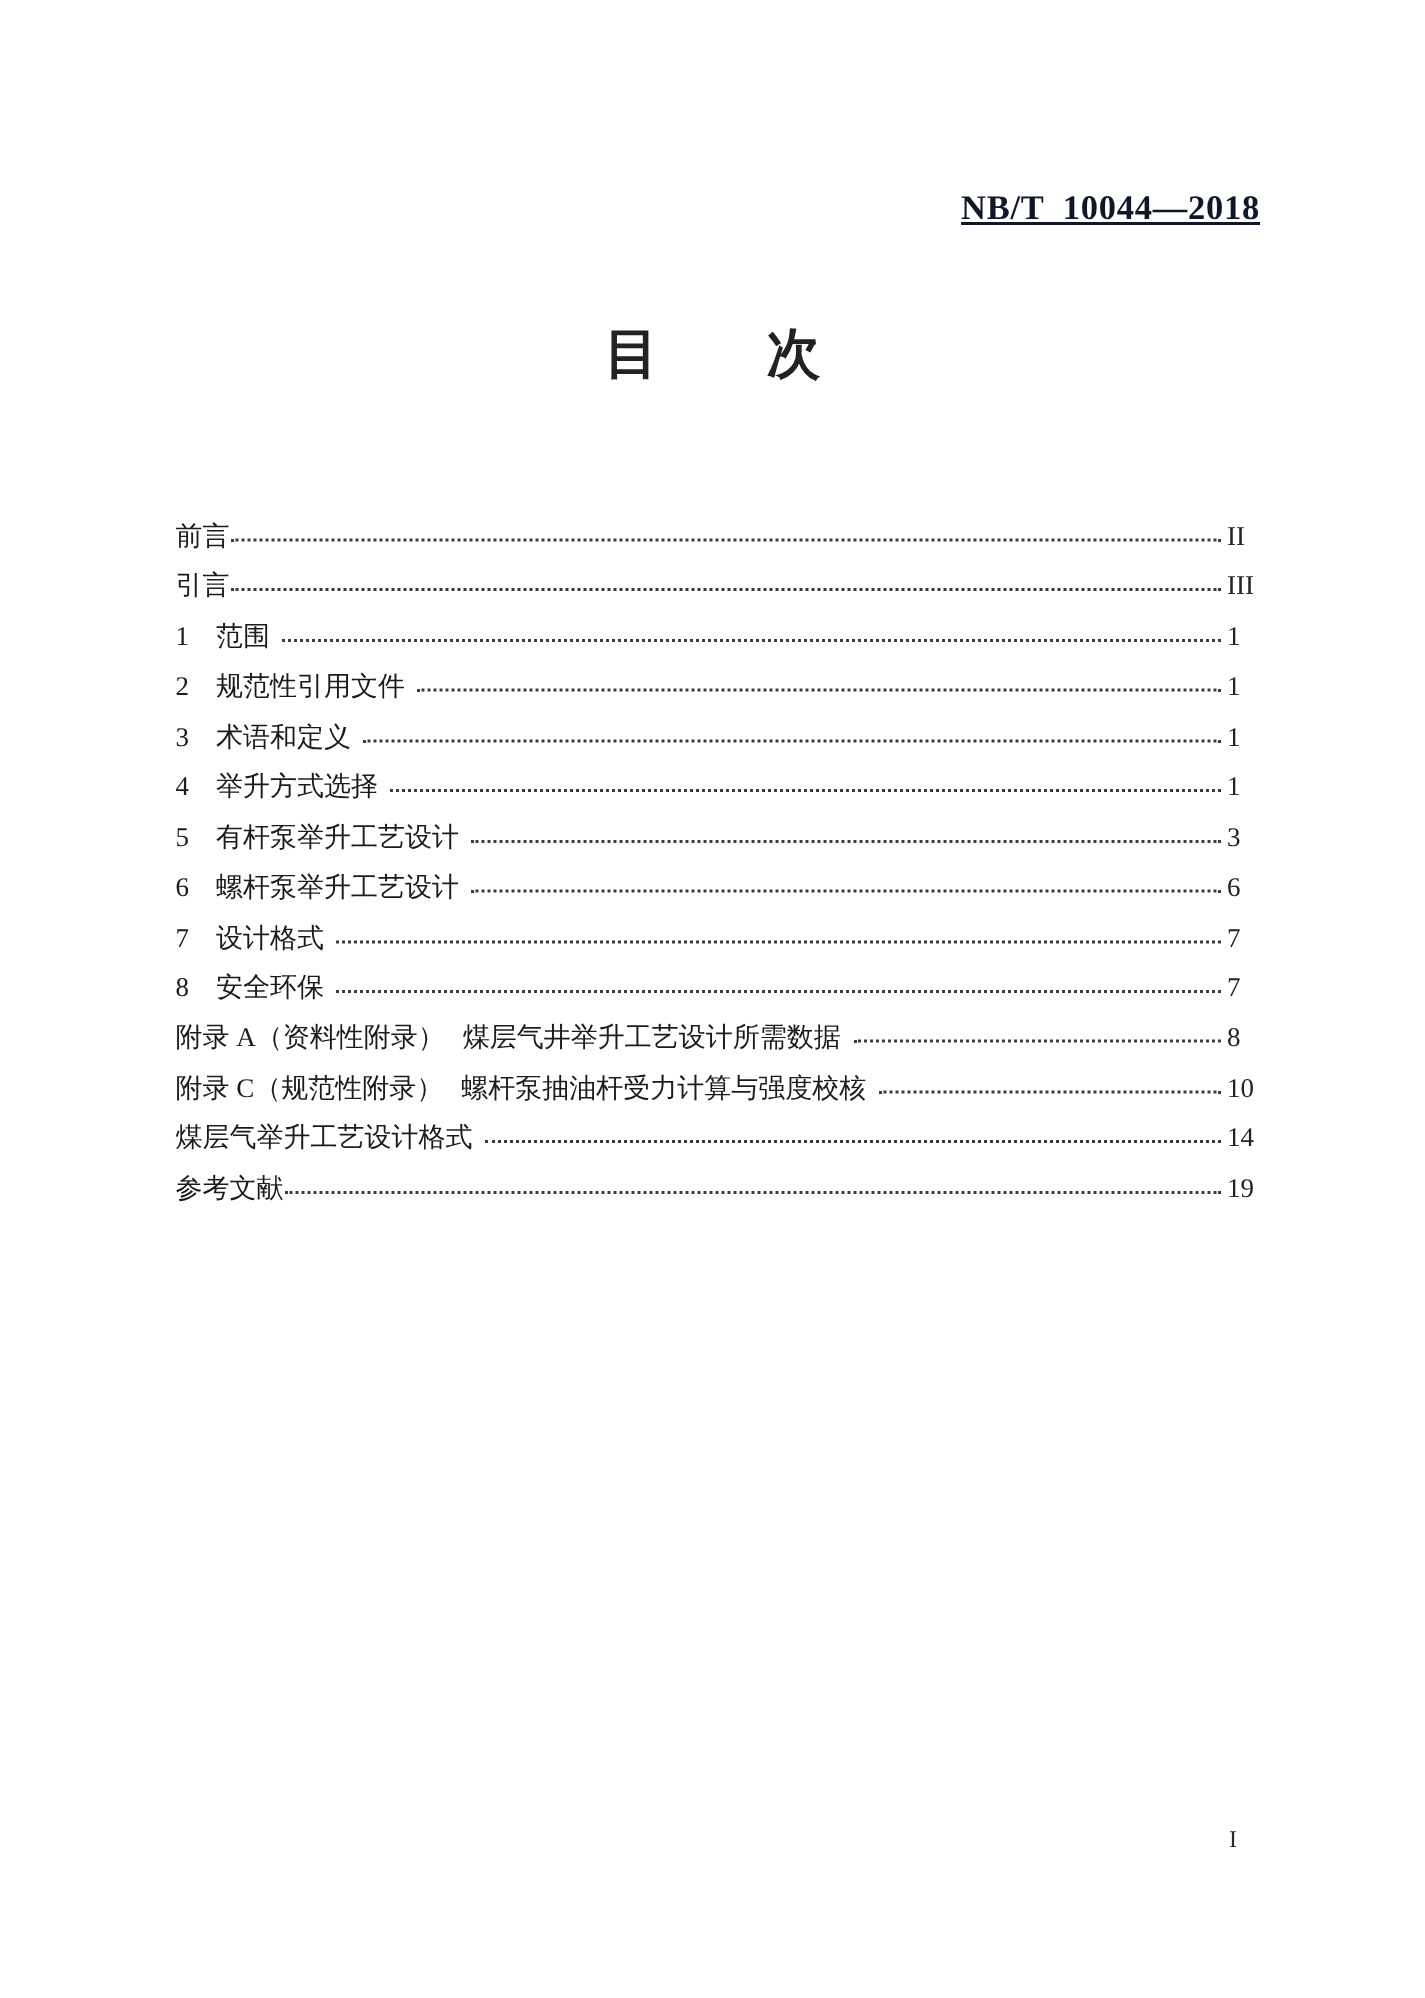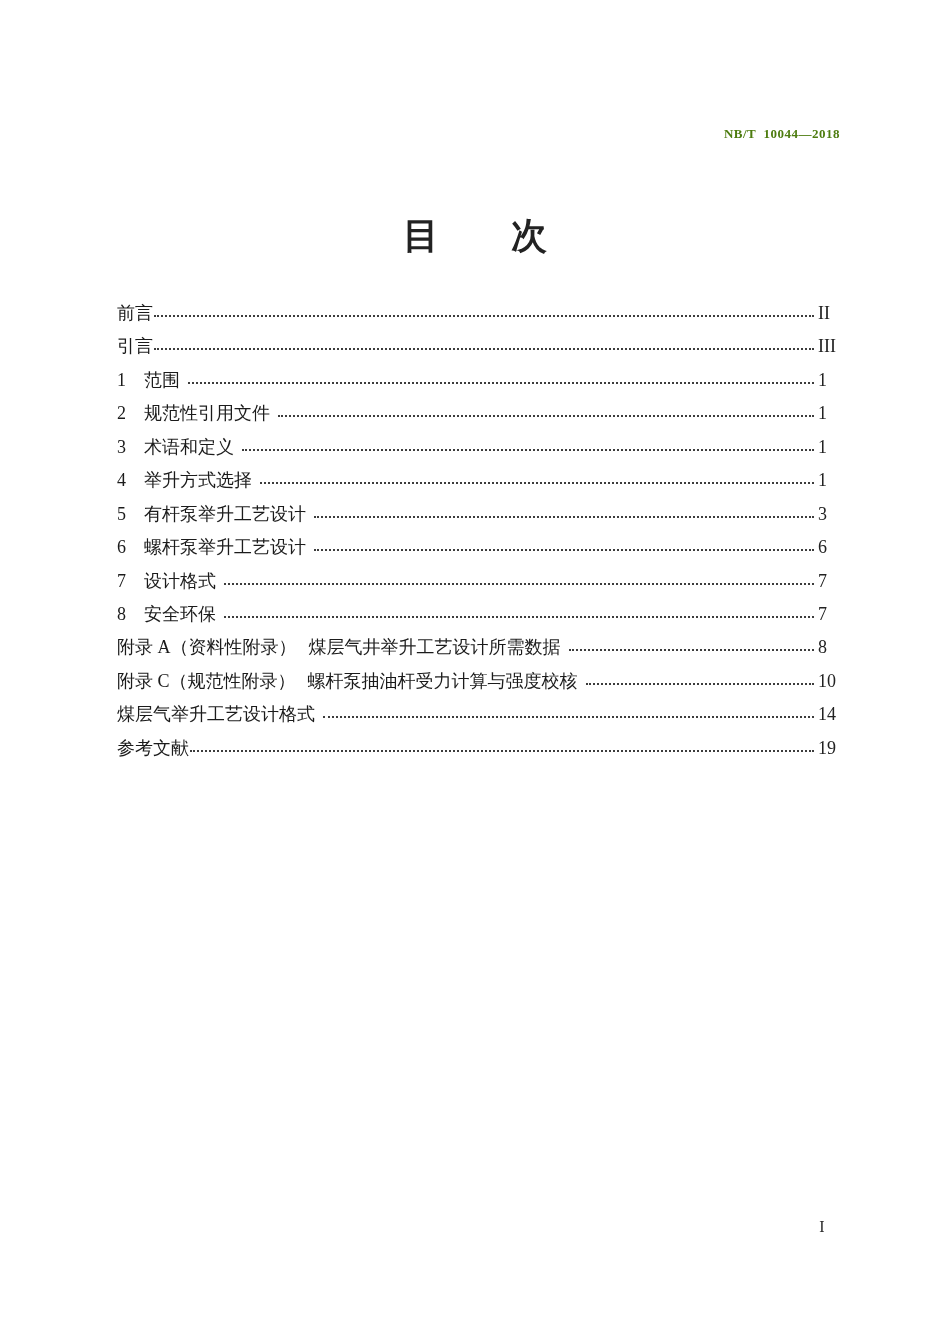--- a/index.html
+++ b/index.html
@@ -14,24 +14,25 @@
   .page {
     position: absolute;
     inset: 0;
     background: #ffffff;
   }
   .doc-number {
     position: absolute;
     top: 126px;
     right: 110px;
     font-weight: bold;
-    font-size: 13px;
+    font-size: 23px;
     letter-spacing: 0.5px;
     white-space: pre;
-    color: #4d7c0f;
+    color: #0f172a;
+    text-decoration: underline;
   }
   .page-title {
     position: absolute;
     top: 212px;
     left: 0;
     width: 100%;
     text-align: center;
     font-family: "Liberation Sans", "DejaVu Sans", sans-serif;
     font-weight: bold;
     font-size: 36px;
@@ -44,21 +45,21 @@
     left: 117px;
     right: 110px;
   }
   .toc-row {
     display: flex;
     height: 33.45px;
     align-items: stretch;
     font-size: 18px;
     white-space: nowrap;
   }
-  .toc-row > span { line-height: 33.45px; }
+  .toc-row > span { line-height: 33.45px; margin-top: 44px; }
   .prefix { margin-right: 18px; }
   .toc-row.appendix .prefix { margin-right: 12px; }
   .dots {
     flex: 1 1 auto;
     height: 20px;
     border-bottom: 2px dotted #3c3c3c;
     margin-left: 8px;
     margin-right: 4px;
     min-width: 10px;
   }

